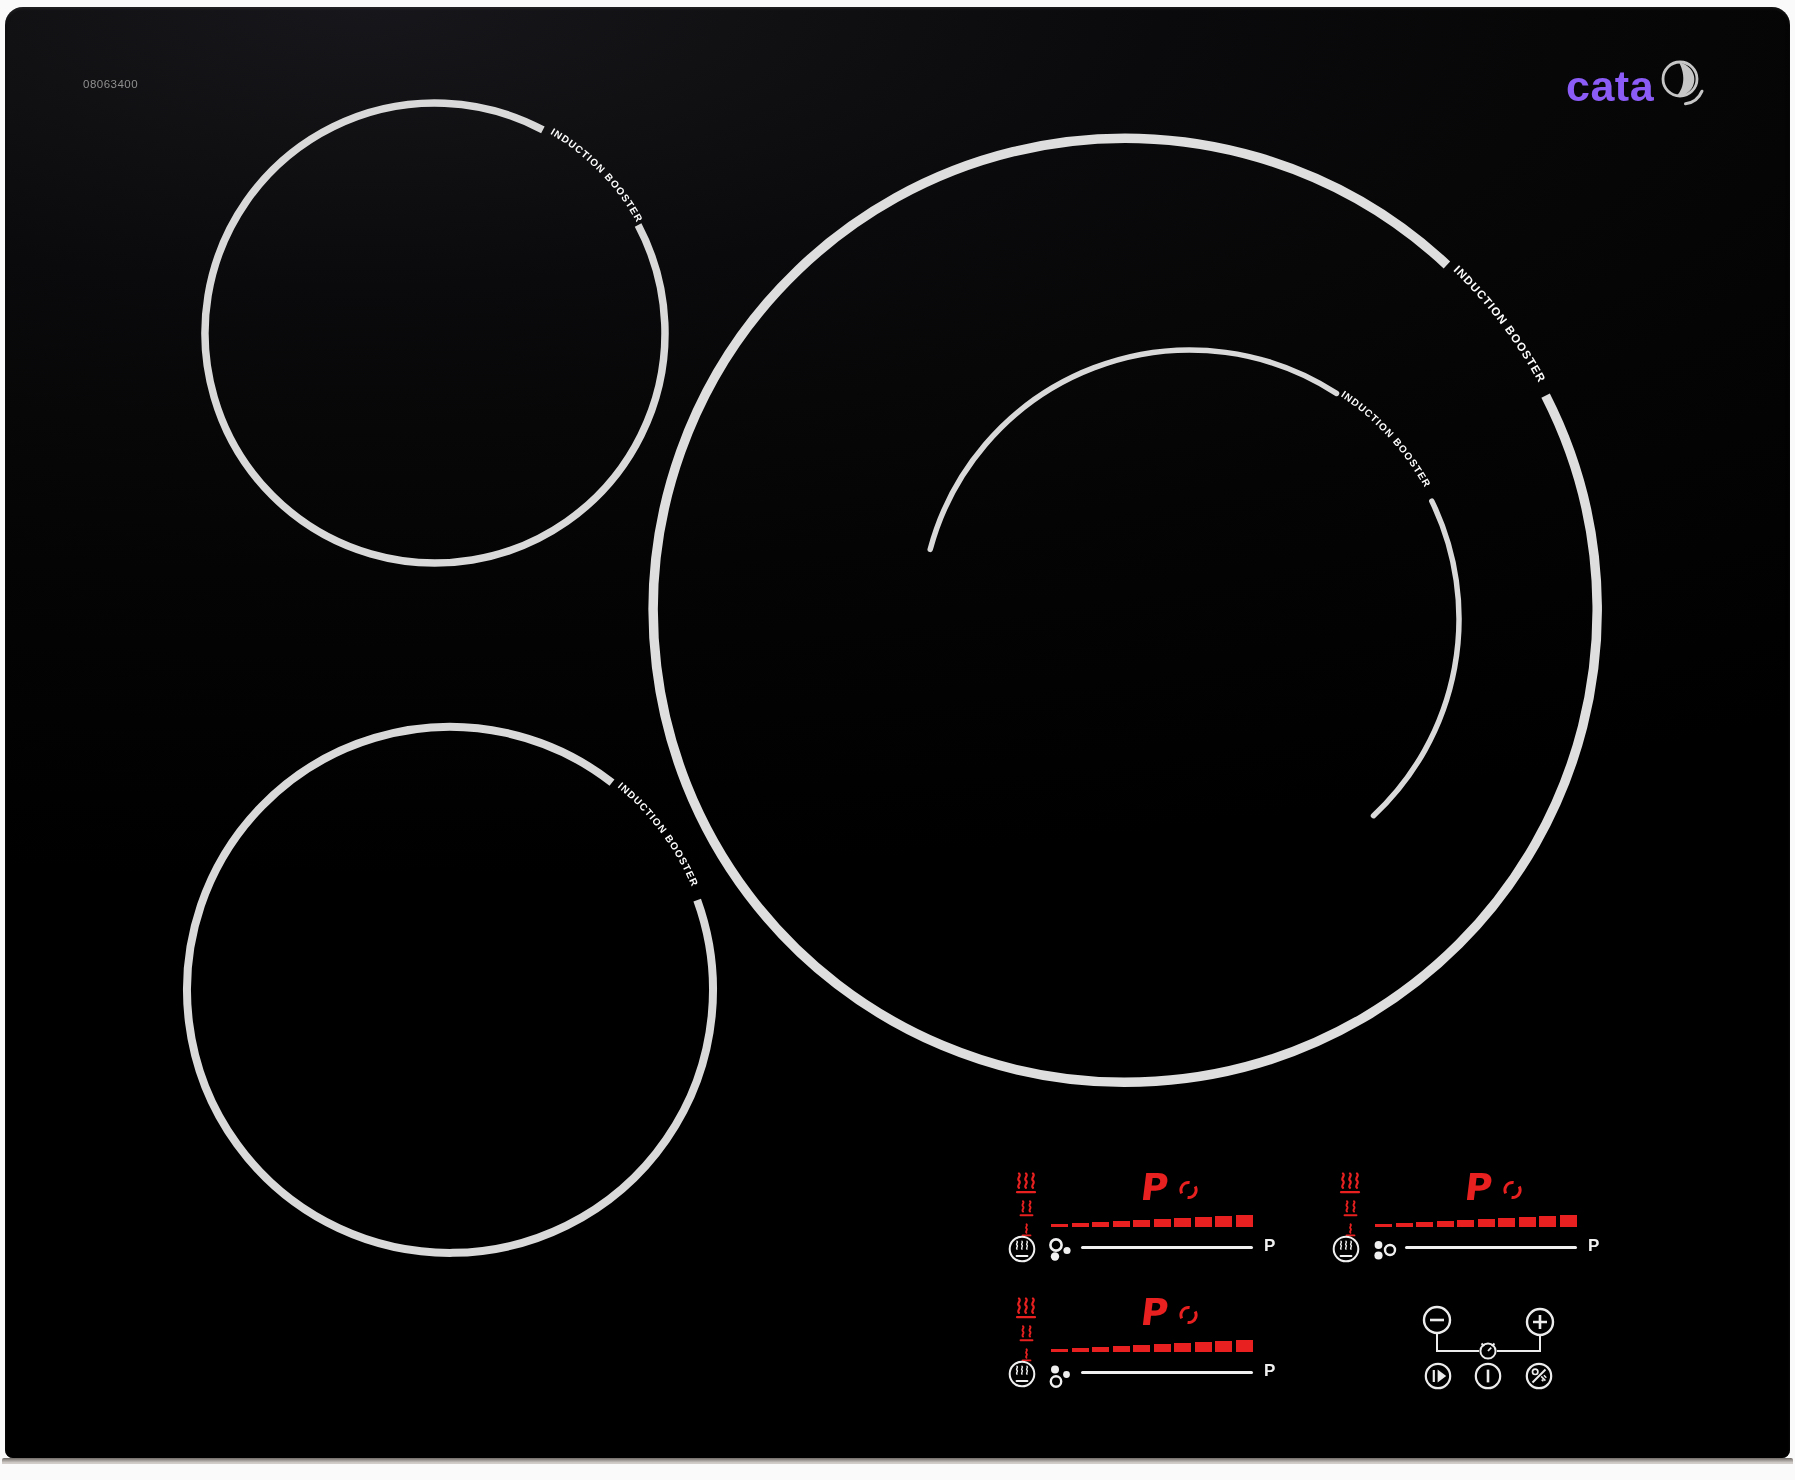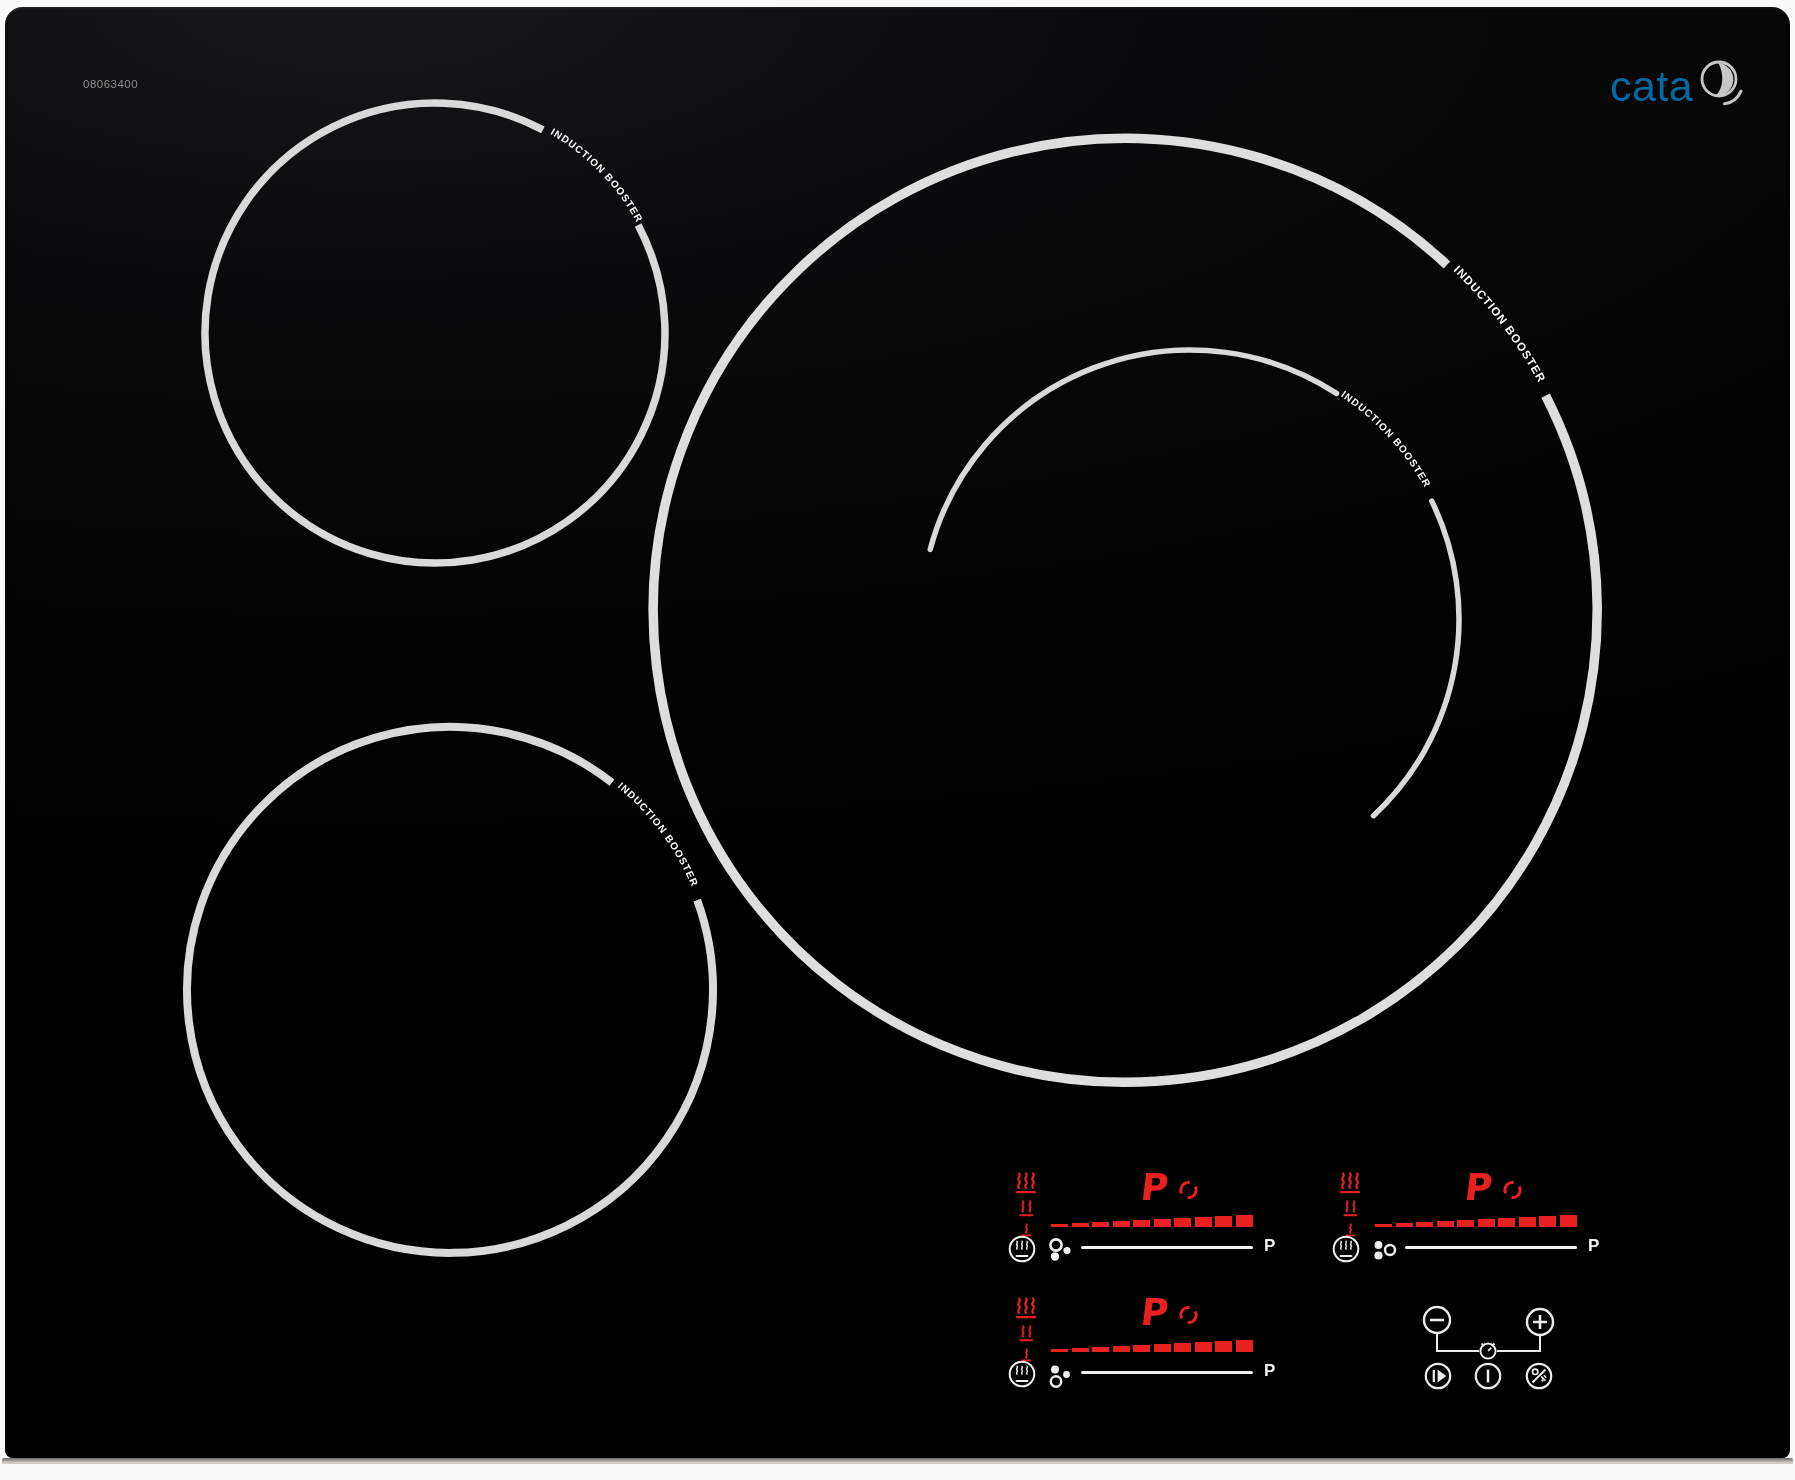--- a/index.html
+++ b/index.html
@@ -9,21 +9,21 @@
   .glass{position:absolute;left:5px;top:7px;width:1785px;height:1451px;
          border-radius:18px 18px 8px 8px;
          background:radial-gradient(140% 60% at 20% 0%, #17171b 0%, #0a0a0c 32%, #040404 65%, #000 100%);
          box-shadow:inset 0 2px 3px rgba(255,255,255,.07), inset 0 -2px 4px rgba(0,0,0,.9);}
   .metal-strip{position:absolute;left:2px;top:1458px;width:1791px;height:22px;
          border-radius:2px 2px 7px 7px;
          background:linear-gradient(to bottom,#6f6a66 0%,#d4ceca 22%,#c3bdb9 46%,#aba49f 75%,#847e7a 100%);}
   
   .model-no{position:absolute;left:83px;top:78px;font-size:11.5px;color:#8f8f8f;letter-spacing:.5px;}
   .logo{position:absolute;left:1566px;top:60px;display:flex;align-items:center;}
-  .logo-text{font-size:43px;font-weight:400;color:#0369a1;letter-spacing:.5px;line-height:1;margin-left:44px;}
+  .logo-text{font-size:43px;font-weight:700;color:#8b5cf6;letter-spacing:.5px;line-height:1;}
   .logo-ico{margin-left:4px;margin-top:-2px;}
   
   .rings{position:absolute;left:0;top:0;pointer-events:none;}
   .ring-txt{fill:#fdfdfd;font-weight:bold;letter-spacing:1.1px;}
   .t10{font-size:10px;} .t11{font-size:11.5px;}
   
   .panel{position:absolute;width:285px;height:96px;}
   .heat-stack{position:absolute;left:7px;top:0;display:flex;flex-direction:column;align-items:center;gap:2px;width:28px;}
   .led-p{position:absolute;left:136px;top:-6px;font-size:37px;font-weight:900;color:#e8201f;
          transform:skewX(-7deg);font-family:"DejaVu Sans",sans-serif;}

